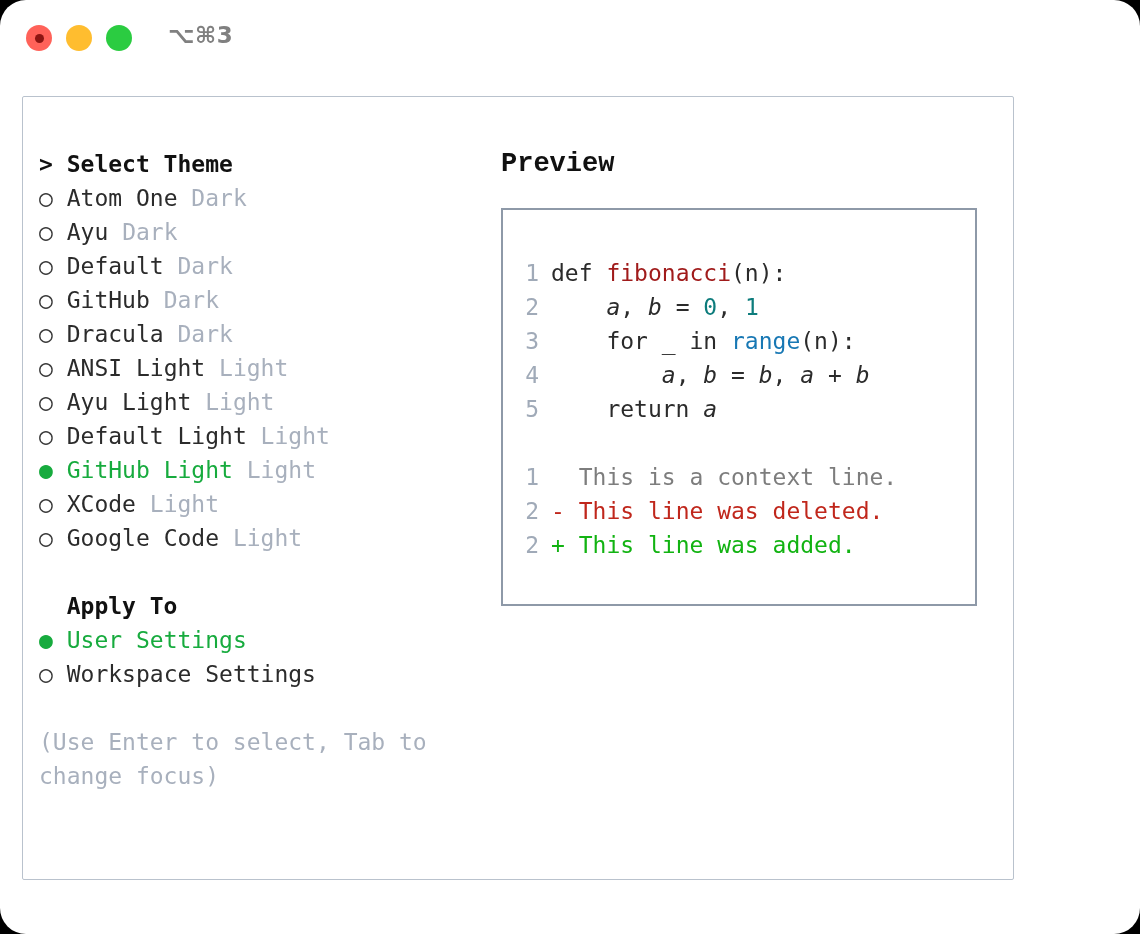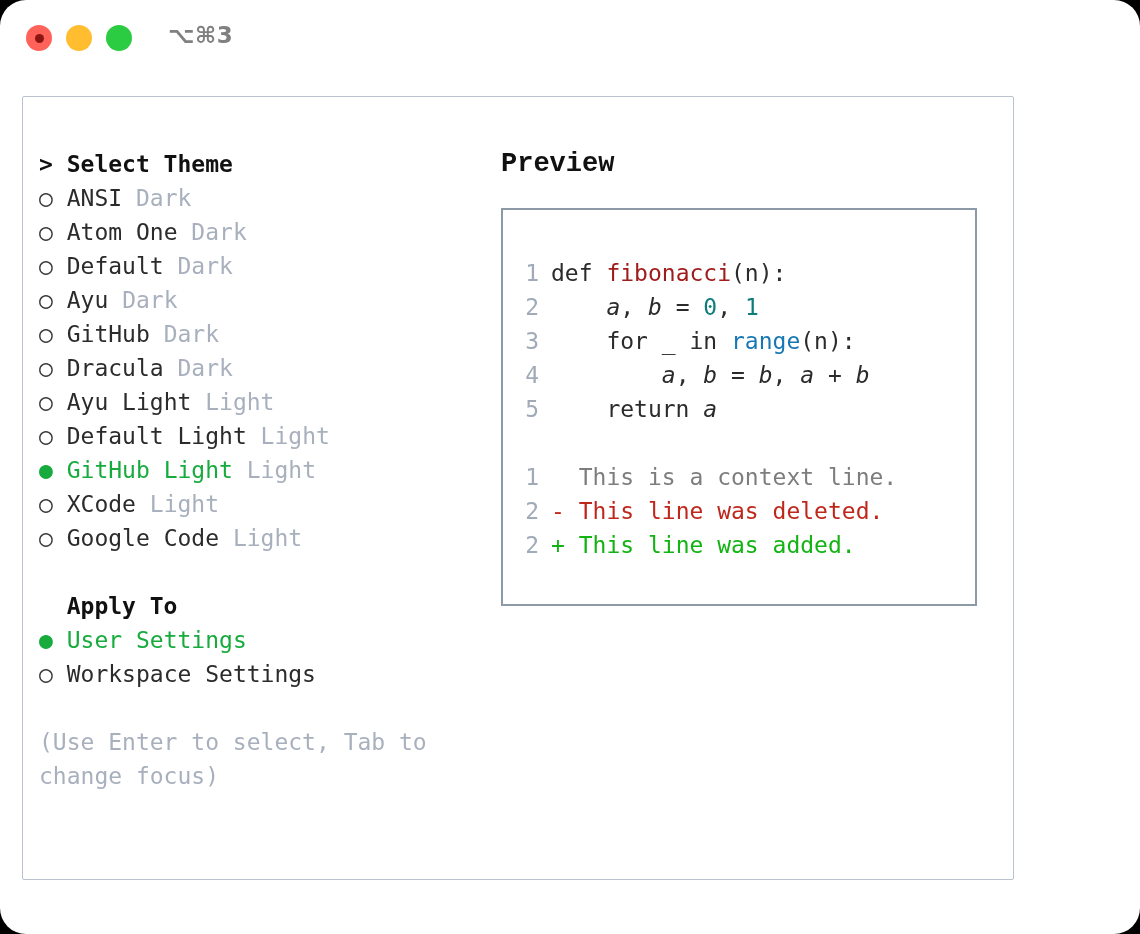--- a/index.html
+++ b/index.html
@@ -208,26 +208,26 @@
     </div>
     <div class="shortcut">⌥⌘3</div>
   </div>
 
   <div class="panel">
     <div class="panel-inner">
 
       <div class="left-col">
         <div class="section-header">&gt; Select Theme</div>
         <div id="theme-items">
-            <div class="tui-line"><span class="marker">○</span><span> </span><span class="item-label">ANSI</span><span> </span><span class="item-tag">Dark</span></div>
             <div class="tui-line"><span class="marker">○</span><span> </span><span class="item-label">Atom One</span><span> </span><span class="item-tag">Dark</span></div>
+            <div class="tui-line"><span class="marker">○</span><span> </span><span class="item-label">Ayu</span><span> </span><span class="item-tag">Dark</span></div>
             <div class="tui-line"><span class="marker">○</span><span> </span><span class="item-label">Default</span><span> </span><span class="item-tag">Dark</span></div>
-            <div class="tui-line"><span class="marker">○</span><span> </span><span class="item-label">Ayu</span><span> </span><span class="item-tag">Dark</span></div>
             <div class="tui-line"><span class="marker">○</span><span> </span><span class="item-label">GitHub</span><span> </span><span class="item-tag">Dark</span></div>
             <div class="tui-line"><span class="marker">○</span><span> </span><span class="item-label">Dracula</span><span> </span><span class="item-tag">Dark</span></div>
+            <div class="tui-line"><span class="marker">○</span><span> </span><span class="item-label">ANSI Light</span><span> </span><span class="item-tag">Light</span></div>
             <div class="tui-line"><span class="marker">○</span><span> </span><span class="item-label">Ayu Light</span><span> </span><span class="item-tag">Light</span></div>
             <div class="tui-line"><span class="marker">○</span><span> </span><span class="item-label">Default Light</span><span> </span><span class="item-tag">Light</span></div>
             <div class="tui-line"><span class="marker on">●</span><span> </span><span class="item-label selected">GitHub Light</span><span> </span><span class="item-tag">Light</span></div>
             <div class="tui-line"><span class="marker">○</span><span> </span><span class="item-label">XCode</span><span> </span><span class="item-tag">Light</span></div>
             <div class="tui-line"><span class="marker">○</span><span> </span><span class="item-label">Google Code</span><span> </span><span class="item-tag">Light</span></div>
           </div>
 
         <div class="list-gap"></div>
 
         <div class="section-header">  Apply To</div>

